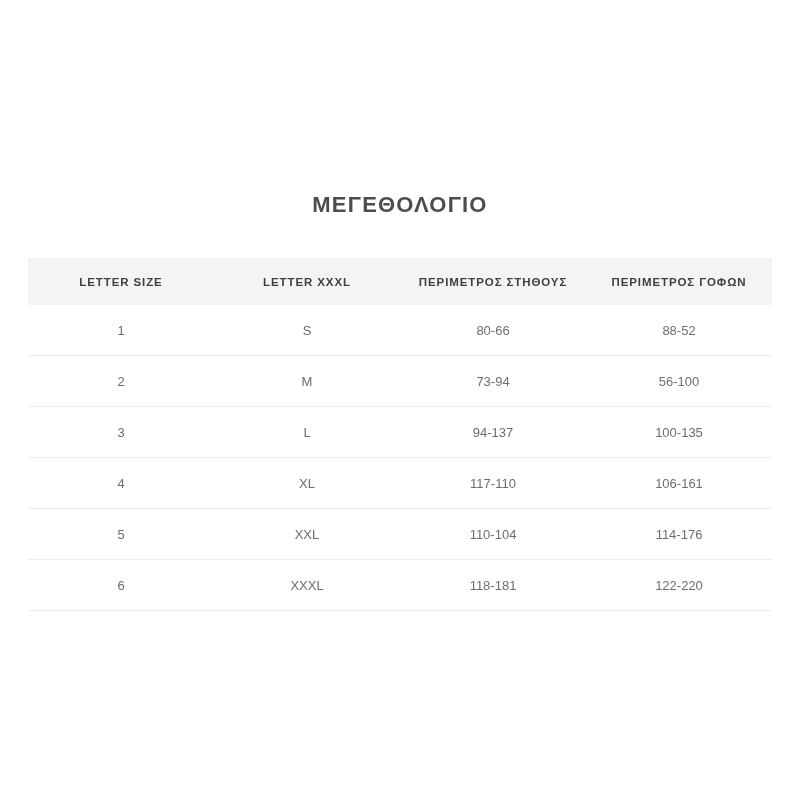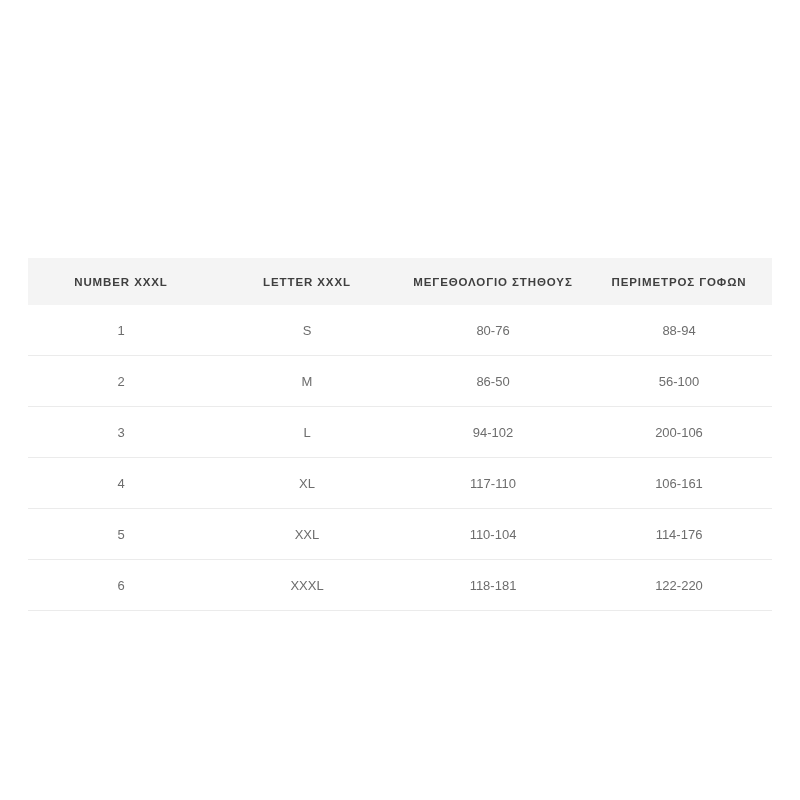--- a/index.html
+++ b/index.html
@@ -74,49 +74,50 @@
   .col-1 { width: 186px; }
   .col-2 { width: 186px; }
   .col-3 { width: 186px; }
   .muted-cell { color: #a9a9a9; }
 </style>
 </head>
 <body>
 
 <div class="page">
 
+  <div class="title">ΜΕΓΕΘΟΛΟΓΙΟ</div>
 
   <div class="table-wrap">
     <table class="size-table">
       <thead>
         <tr>
-          <th class="col-0">NUMBER XXXL</th>
+          <th class="col-0">LETTER SIZE</th>
           <th class="col-1">LETTER XXXL</th>
-          <th class="col-2">ΜΕΓΕΘΟΛΟΓΙΟ ΣΤΗΘΟΥΣ</th>
+          <th class="col-2">ΠΕΡΙΜΕΤΡΟΣ ΣΤΗΘΟΥΣ</th>
           <th class="col-3">ΠΕΡΙΜΕΤΡΟΣ ΓΟΦΩΝ</th>
         </tr>
       </thead>
       <tbody>
         <tr>
           <td class="col-0">1</td>
           <td class="col-1">S</td>
-          <td class="col-2">80-76</td>
-          <td class="col-3">88-94</td>
+          <td class="col-2">80-66</td>
+          <td class="col-3">88-52</td>
         </tr>
         <tr>
           <td class="col-0">2</td>
           <td class="col-1 muted-cell">M</td>
-          <td class="col-2">86-50</td>
+          <td class="col-2">73-94</td>
           <td class="col-3">56-100</td>
         </tr>
         <tr>
           <td class="col-0">3</td>
           <td class="col-1">L</td>
-          <td class="col-2">94-102</td>
-          <td class="col-3">200-106</td>
+          <td class="col-2">94-137</td>
+          <td class="col-3">100-135</td>
         </tr>
         <tr>
           <td class="col-0">4</td>
           <td class="col-1">XL</td>
           <td class="col-2">117-110</td>
           <td class="col-3">106-161</td>
         </tr>
         <tr>
           <td class="col-0">5</td>
           <td class="col-1">XXL</td>

